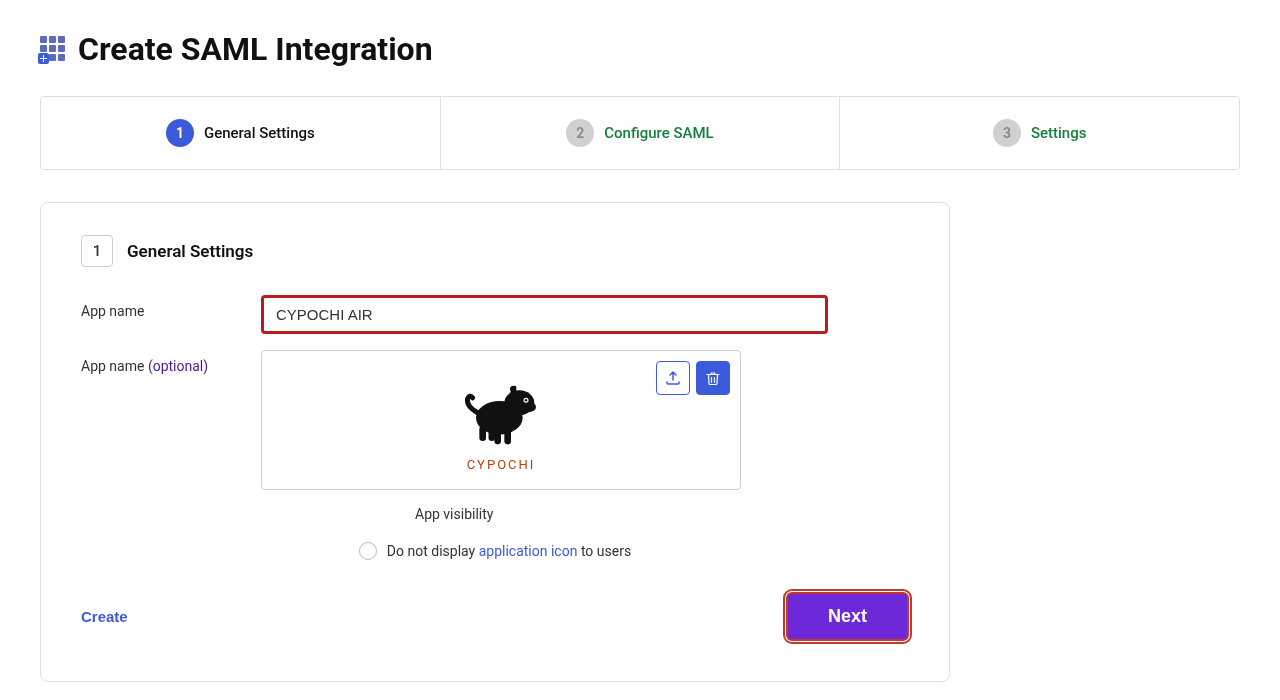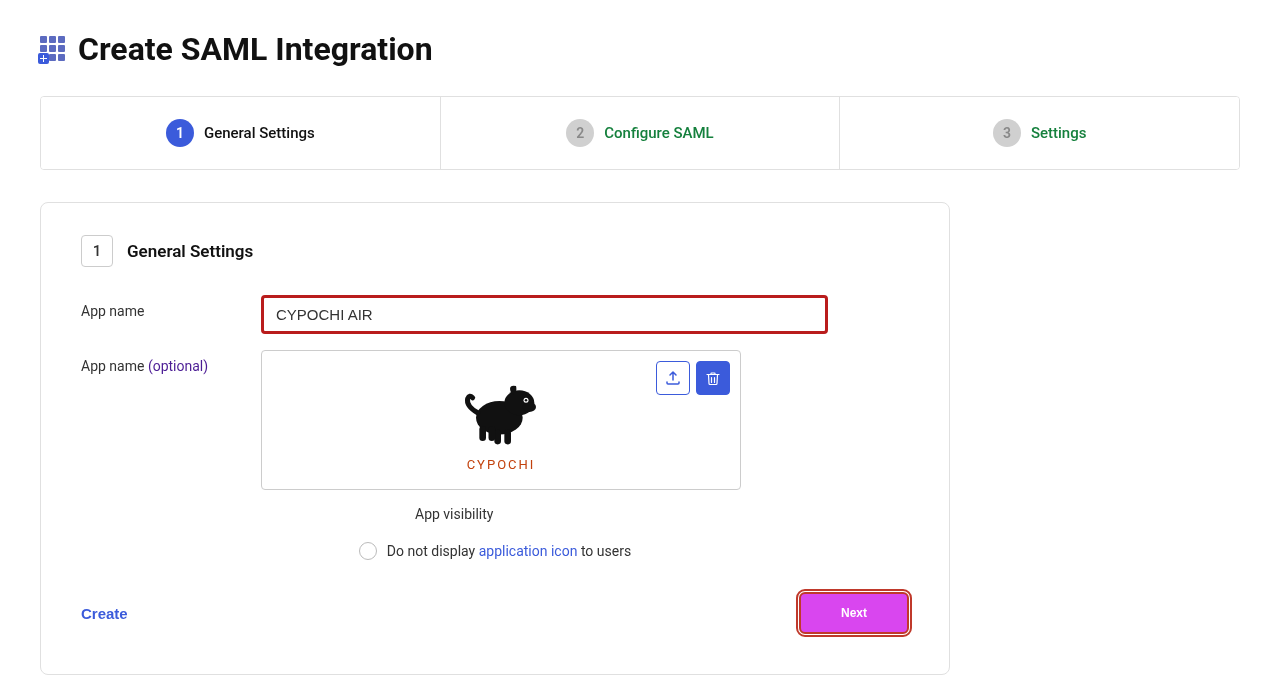--- a/index.html
+++ b/index.html
@@ -293,26 +293,26 @@
     .cancel-btn {
       background: none;
       border: none;
       color: #3b5bdb;
       font-size: 15px;
       font-weight: 600;
       cursor: pointer;
       padding: 8px 0;
     }
     .next-btn {
-      background: #d946ef;
+      background: #6d28d9;
       color: #fff;
       border: 2px solid #c0392b;
       border-radius: 6px;
       padding: 12px 40px;
-      font-size: 12px;
+      font-size: 18px;
       font-weight: 600;
       cursor: pointer;
       outline: 2px solid #c0392b;
       outline-offset: 1px;
     }
   </style>
 </head>
 <body>
 
 <div class="page-header">

